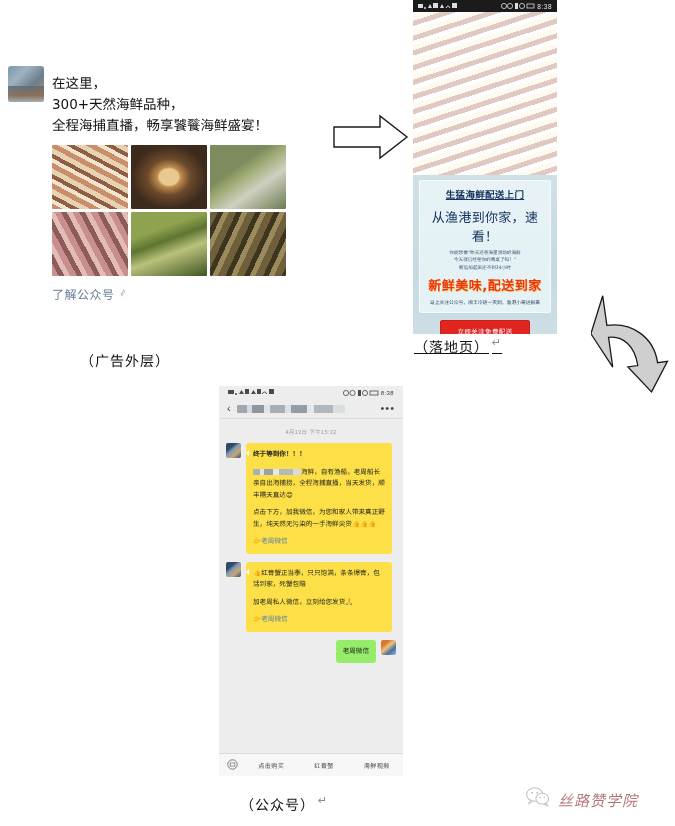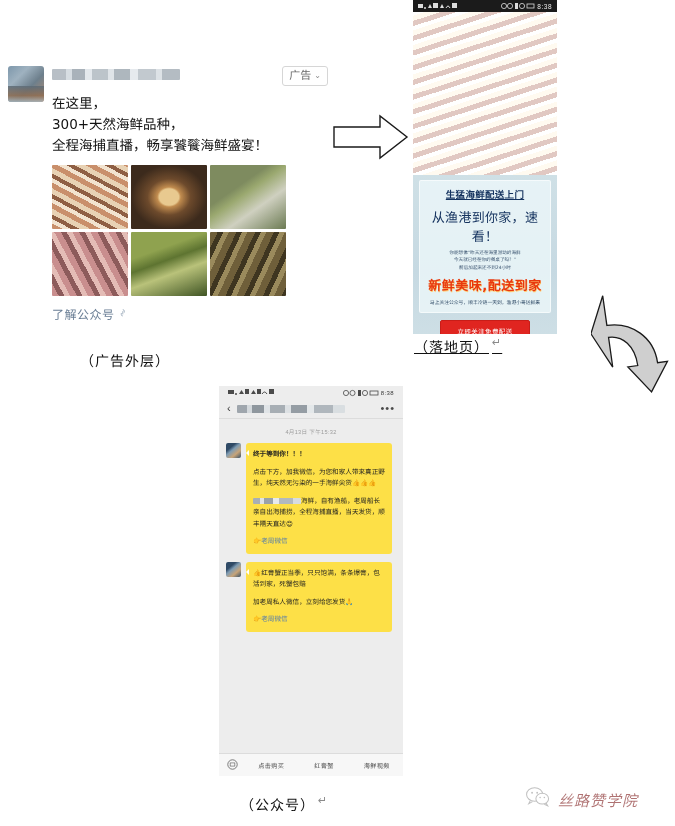--- a/index.html
+++ b/index.html
@@ -219,27 +219,20 @@
 </style>
 </head>
 <body>
 
 <div class="stage">
 
   <div class="abs" id="ad-outer">
     <div class="ad-head">
       <div class="avatar"></div>
       <div class="ad-body">
-        <div class="nameline">
-          <div class="blurname"></div>
-          <div class="ad-tag">
-            <span>广告</span>
-            <span class="chev">⌄</span>
-          </div>
-        </div>
         <div class="ad-text">
           <div>在这里，</div>
           <div>300+天然海鲜品种，</div>
           <div>全程海捕直播，畅享饕餮海鲜盛宴！</div>
         </div>
       </div>
     </div>
     <div style="margin-left:44px;">
       <div class="ad-grid">
         <div class="thumb t1"></div>
@@ -345,35 +338,39 @@
       <span class="dots">•••</span>
     </div>
 
     <div class="ph-body">
       <div class="ph-time">4月13日 下午15:32</div>
 
       <div class="msg">
         <div class="m-avatar"></div>
         <div class="bubble">
           <p class="b-strong">终于等到你！！！</p>
+          <p><span class="blur-inline"></span><span>海鲜，自有渔船，老周船长亲自出海捕捞，全程海捕直播，当天发货，顺丰隔天直达😊</span></p>
           <p>点击下方，加我微信，为您和家人带来真正野生，纯天然无污染的一手海鲜尖货👍👍👍</p>
-          <p><span class="blur-inline"></span><span>海鲜，自有渔船，老周船长亲自出海捕捞，全程海捕直播，当天发货，顺丰隔天直达😊</span></p>
           <p class="b-link">👉老周微信</p>
         </div>
       </div>
 
       <div class="msg">
         <div class="m-avatar"></div>
         <div class="bubble">
           <p>👍红膏蟹正当季，只只饱满，条条爆膏，包活到家，死蟹包赔</p>
           <p>加老周私人微信，立刻给您发货🙏</p>
           <p class="b-link">👉老周微信</p>
         </div>
       </div>
 
+      <div class="msg out">
+        <div class="bubble green">老周微信</div>
+        <div class="m-avatar right"></div>
+      </div>
     </div>
 
     <div class="ph-nav">
       <span class="nav-kb">
         <svg width="11" height="11" viewBox="0 0 14 14" aria-hidden="true">
           <circle cx="7" cy="7" r="6" stroke="#5a5a5a" fill="none" stroke-width="1"></circle>
           <rect x="4" y="5" width="6" height="4" stroke="#5a5a5a" fill="none" stroke-width=".8"></rect>
         </svg>
       </span>
       <span class="nv">点击购买</span>

